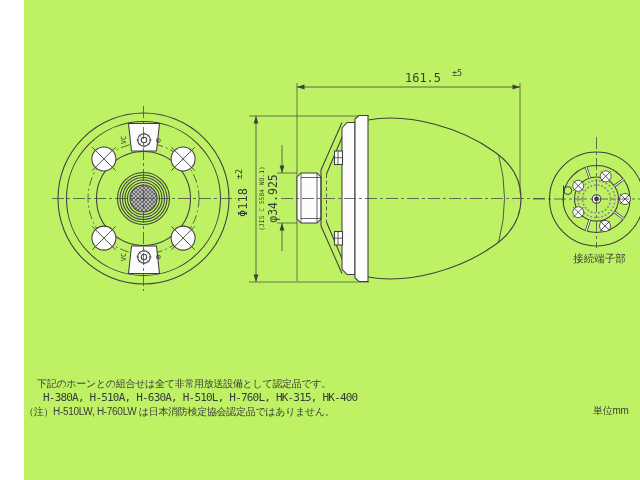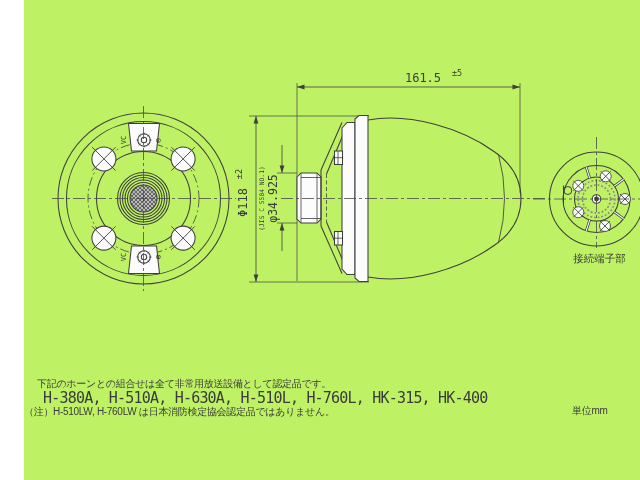--- a/index.html
+++ b/index.html
@@ -209,18 +209,18 @@
     </g>
 
     <path stroke-width="0.8" stroke="#4a4a4a" stroke-dasharray="12 3 3 3" d="M509,199 H633 M572.5,137 V248"></path>
 
     <text class="jp" x="575.5" y="262" text-anchor="middle" font-size="10.5" stroke="none" fill="#3b3b3b">接続端子部</text>
   </g>
 </svg>
 
 <div class="notes">
   <div class="note-line" style="left:13px;top:377px;">下記のホーンとの組合せは全て非常用放送設備として認定品です。</div>
-  <div class="note-line" style="left:19px;top:391px;font-family:'DejaVu Sans Mono',monospace;font-size:15px;letter-spacing:-0.8px;">H-380A, H-510A, H-630A, H-510L, H-760L, HK-315, HK-400</div>
+  <div class="note-line" style="left:19px;top:391px;font-family:'DejaVu Sans Mono',monospace;font-size:11px;letter-spacing:-0.8px;">H-380A, H-510A, H-630A, H-510L, H-760L, HK-315, HK-400</div>
   <div class="note-line" style="left:0;top:405px;">（注）H-510LW, H-760LW は日本消防検定協会認定品ではありません。</div>
-  <div class="unit" style="left:548px;top:404px;">単位mm</div>
+  <div class="unit" style="left:569px;top:404px;">単位mm</div>
 </div>
 
 </div>
 
 </body></html>

